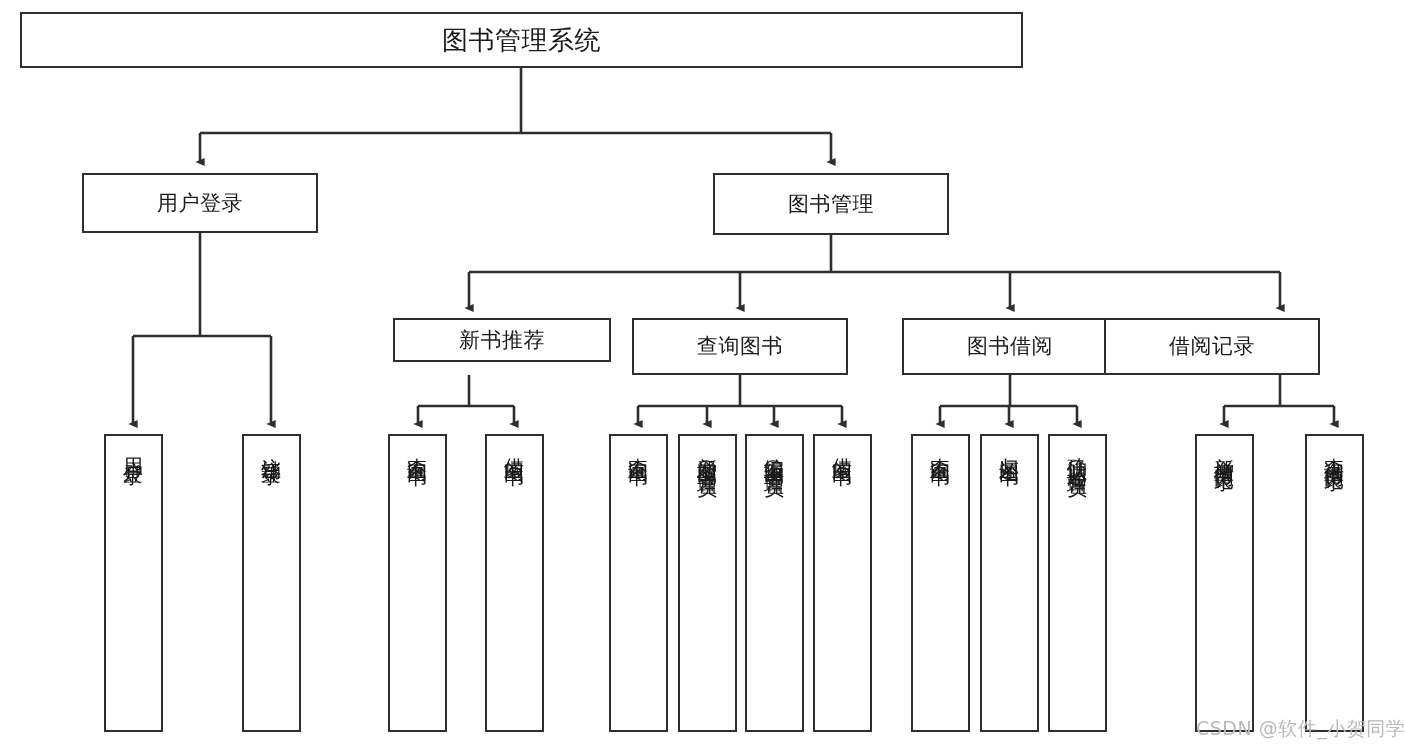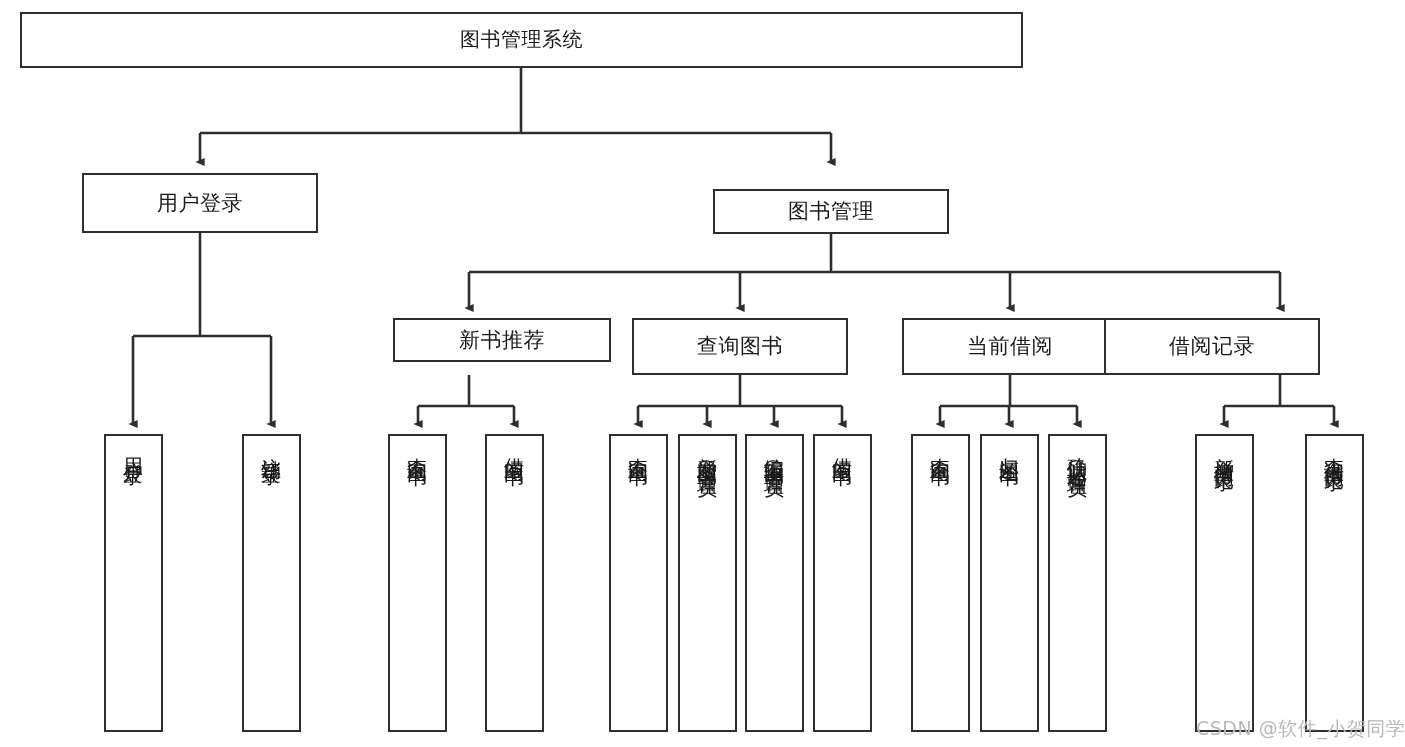--- a/index.html
+++ b/index.html
@@ -40,21 +40,21 @@
     display: block;
     text-align: center;
     line-height: 1.18;
     letter-spacing: 0.5px;
   }
   .node.horizontal .label {
     writing-mode: horizontal-tb;
     font-size: 21px;
   }
   .node.root .label {
-    font-size: 20px;
+    font-size: 26px;
   }
   .node.vertical {
     align-items: flex-start;
     justify-content: center;
     padding-top: 6px;
   }
   .node.vertical .label {
     writing-mode: vertical-rl;
     text-orientation: upright;
     font-size: 20px;
@@ -127,32 +127,32 @@
     </g>
   </svg>
 
   <div class="node horizontal root" style="left:20px; top:12px; width:1003px; height:56px;">
     <span class="label">图书管理系统</span>
   </div>
 
   <div class="node horizontal" style="left:82px; top:173px; width:236px; height:60px;">
     <span class="label">用户登录</span>
   </div>
-  <div class="node horizontal" style="left:713px; top:173px; width:236px; height:45px;margin-top:16px;">
+  <div class="node horizontal" style="left:713px; top:173px; width:236px; height:62px;">
     <span class="label">图书管理</span>
   </div>
 
   <div class="node horizontal" style="left:360px; top:318px; width:218px; height:44px;margin-left:33px;">
     <span class="label">新书推荐</span>
   </div>
   <div class="node horizontal" style="left:632px; top:318px; width:216px; height:57px;">
     <span class="label">查询图书</span>
   </div>
   <div class="node horizontal" style="left:902px; top:318px; width:216px; height:57px;">
-    <span class="label">当前借阅</span>
+    <span class="label">图书借阅</span>
   </div>
   <div class="node horizontal" style="left:1104px; top:318px; width:216px; height:57px;">
     <span class="label">借阅记录</span>
   </div>
 
   <div class="node vertical" style="left:104px; top:434px; width:59px; height:298px;">
     <span class="label">用户登录</span>
   </div>
   <div class="node vertical" style="left:242px; top:434px; width:59px; height:298px;">
     <span class="label">注销登录</span>

